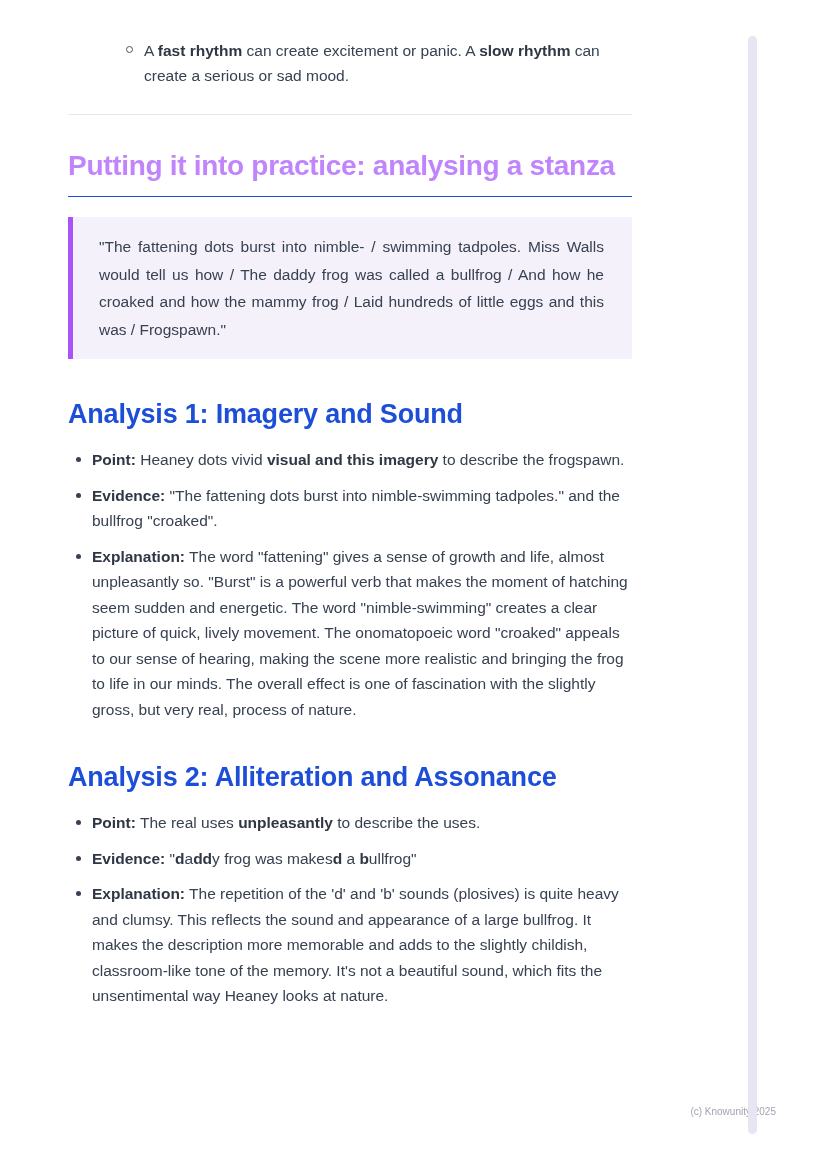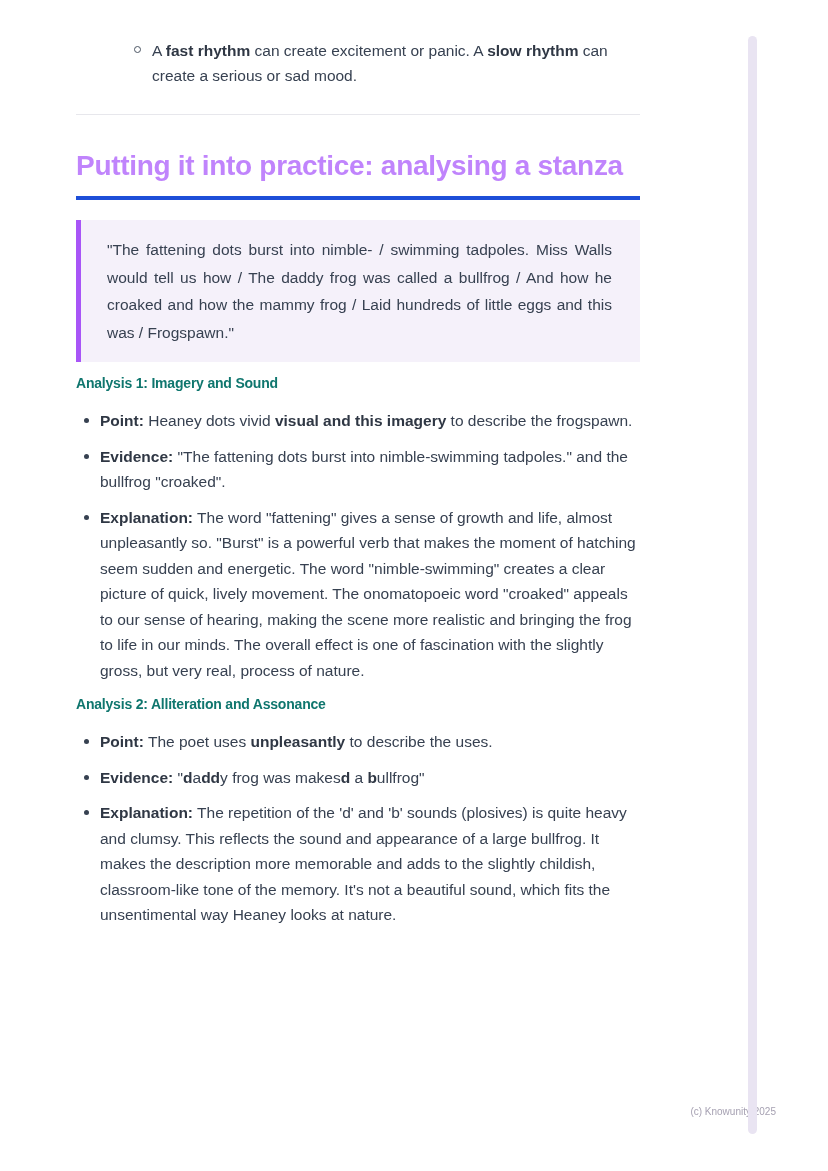--- a/index.html
+++ b/index.html
@@ -4,54 +4,54 @@
 <style>
   * { margin: 0; padding: 0; box-sizing: border-box; }
   html, body { width: 828px; height: 1171px; }
   body {
     background: #ffffff;
     font-family: "Liberation Sans", "DejaVu Sans", sans-serif;
     color: #374151;
     position: relative;
     overflow: hidden;
   }
-  .content { position: absolute; left: 76px; top: 0; width: 564px; }
+  .content { position: absolute; left: 68px; top: 0; width: 564px; }
 
   .sub-list { list-style: none; margin-top: 38px; padding-left: 58px; }
   .sub-list li { position: relative; padding-left: 18px; font-size: 15.5px; line-height: 25px; }
   .ring {
     position: absolute; left: 0; top: 8px;
     width: 7px; height: 7px;
     border: 1.6px solid #4b5563; border-radius: 50%;
     display: inline-block;
   }
 
   .divider { border: none; border-top: 1px solid #e7e7ec; margin-top: 26px; }
 
   h1 {
     margin-top: 32px;
     font-size: 28px; line-height: 37px; font-weight: 700;
     color: #c084fc; letter-spacing: -0.3px;
     padding-bottom: 12px;
-    border-bottom: 4px solid #1d4ed8;
+    border-bottom: 1px solid #1d4ed8;
   }
 
   .intro { margin-top: 18px; font-size: 15.5px; line-height: 26px; text-align: justify; }
 
   blockquote {
     margin-top: 20px;
     background: #f5f1fa;
     border-left: 5px solid #a855f7;
     padding: 16px 28px 16px 26px;
     font-size: 15.5px; line-height: 27.5px;
     text-align: justify;
     color: #374151;
   }
 
-  h2 { margin-top: 13px; font-size: 14px; font-weight: 700; color: #0f766e; letter-spacing: -0.2px; }
+  h2 { margin-top: 40px; font-size: 27px; font-weight: 700; color: #1d4ed8; letter-spacing: -0.2px; }
 
   .bullets { list-style: none; margin-top: 17px; }
   .bullets li { position: relative; padding-left: 24px; font-size: 15.5px; line-height: 25.5px; margin-bottom: 10px; }
   .dot {
     position: absolute; left: 8px; top: 10px;
     width: 5px; height: 5px; border-radius: 50%;
     background: #374151; display: inline-block;
   }
 
   strong { font-weight: 700; color: #2f3744; }
@@ -99,21 +99,21 @@
         <span><strong>Explanation:</strong><span> The word "fattening" gives a sense of growth and life, almost unpleasantly so. "Burst" is a powerful verb that makes the moment of hatching seem sudden and energetic. The word "nimble-swimming" creates a clear picture of quick, lively movement. The onomatopoeic word "croaked" appeals to our sense of hearing, making the scene more realistic and bringing the frog to life in our minds. The overall effect is one of fascination with the slightly gross, but very real, process of nature.</span></span>
       </li>
     </ul>
   </section>
 
   <section>
     <h2>Analysis 2: Alliteration and Assonance</h2>
     <ul class="bullets">
       <li>
         <span class="dot"></span>
-        <span><strong>Point:</strong><span> The poet uses </span><strong>unpleasantly</strong><span> to describe the uses.</span></span>
+        <span><strong>Point:</strong><span> The real uses </span><strong>unpleasantly</strong><span> to describe the uses.</span></span>
       </li>
       <li>
         <span class="dot"></span>
         <span><strong>Evidence:</strong><span> "</span><strong>d</strong><span>a</span><strong>dd</strong><span>y frog was makes</span><strong>d</strong><span> a </span><strong>b</strong><span>ullfrog"</span></span>
       </li>
       <li>
         <span class="dot"></span>
         <span><strong>Explanation:</strong><span> The repetition of the 'd' and 'b' sounds (plosives) is quite heavy and clumsy. This reflects the sound and appearance of a large bullfrog. It makes the description more memorable and adds to the slightly childish, classroom-like tone of the memory. It's not a beautiful sound, which fits the unsentimental way Heaney looks at nature.</span></span>
       </li>
     </ul>

